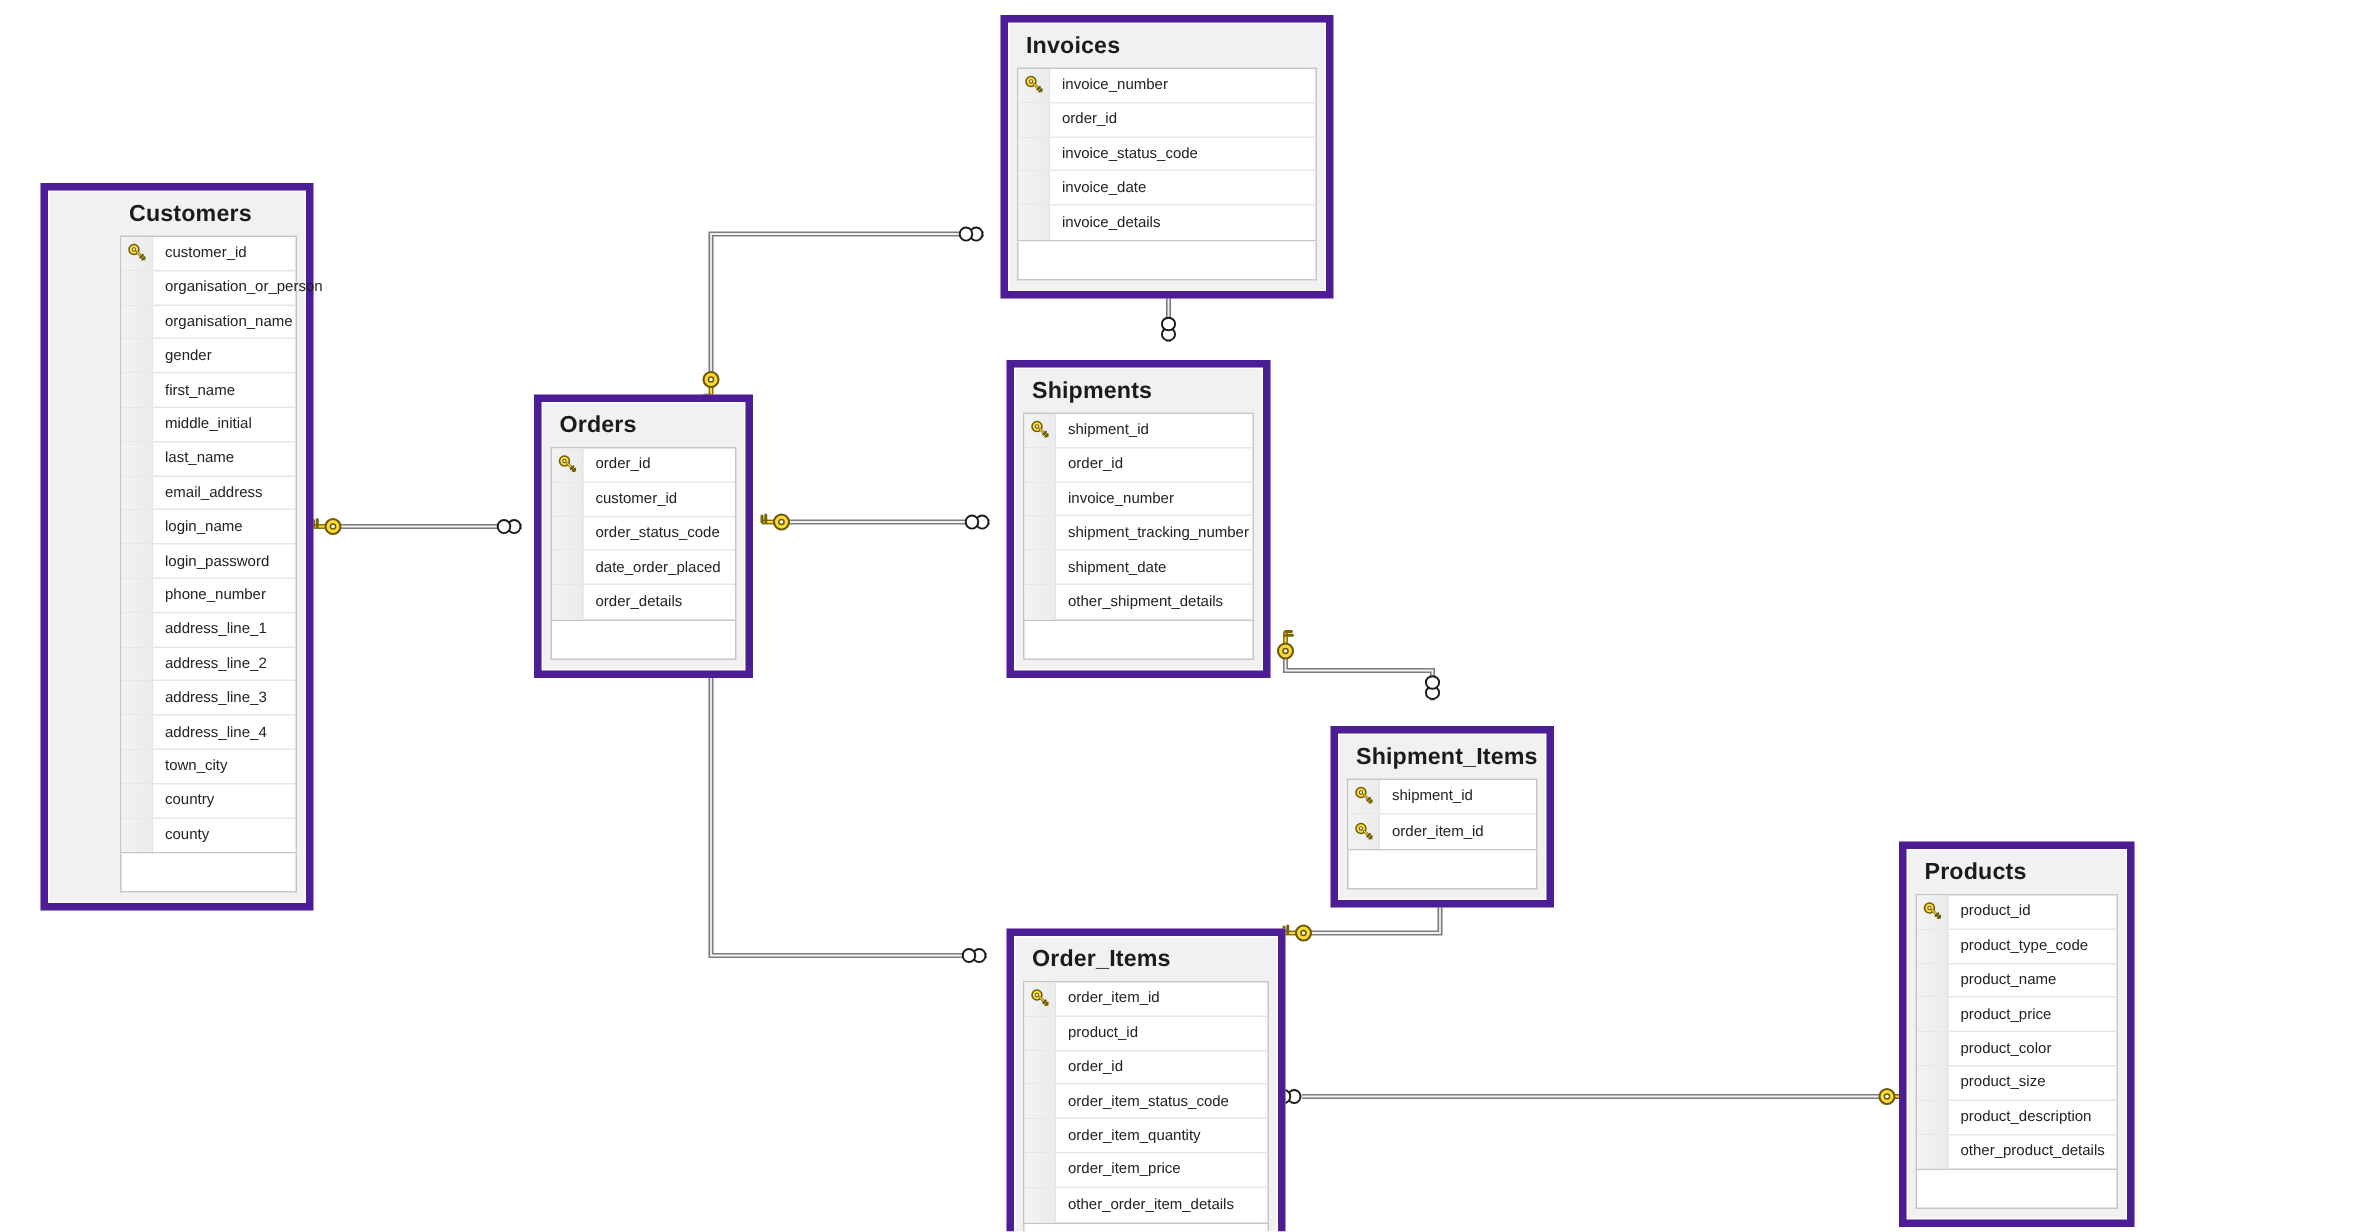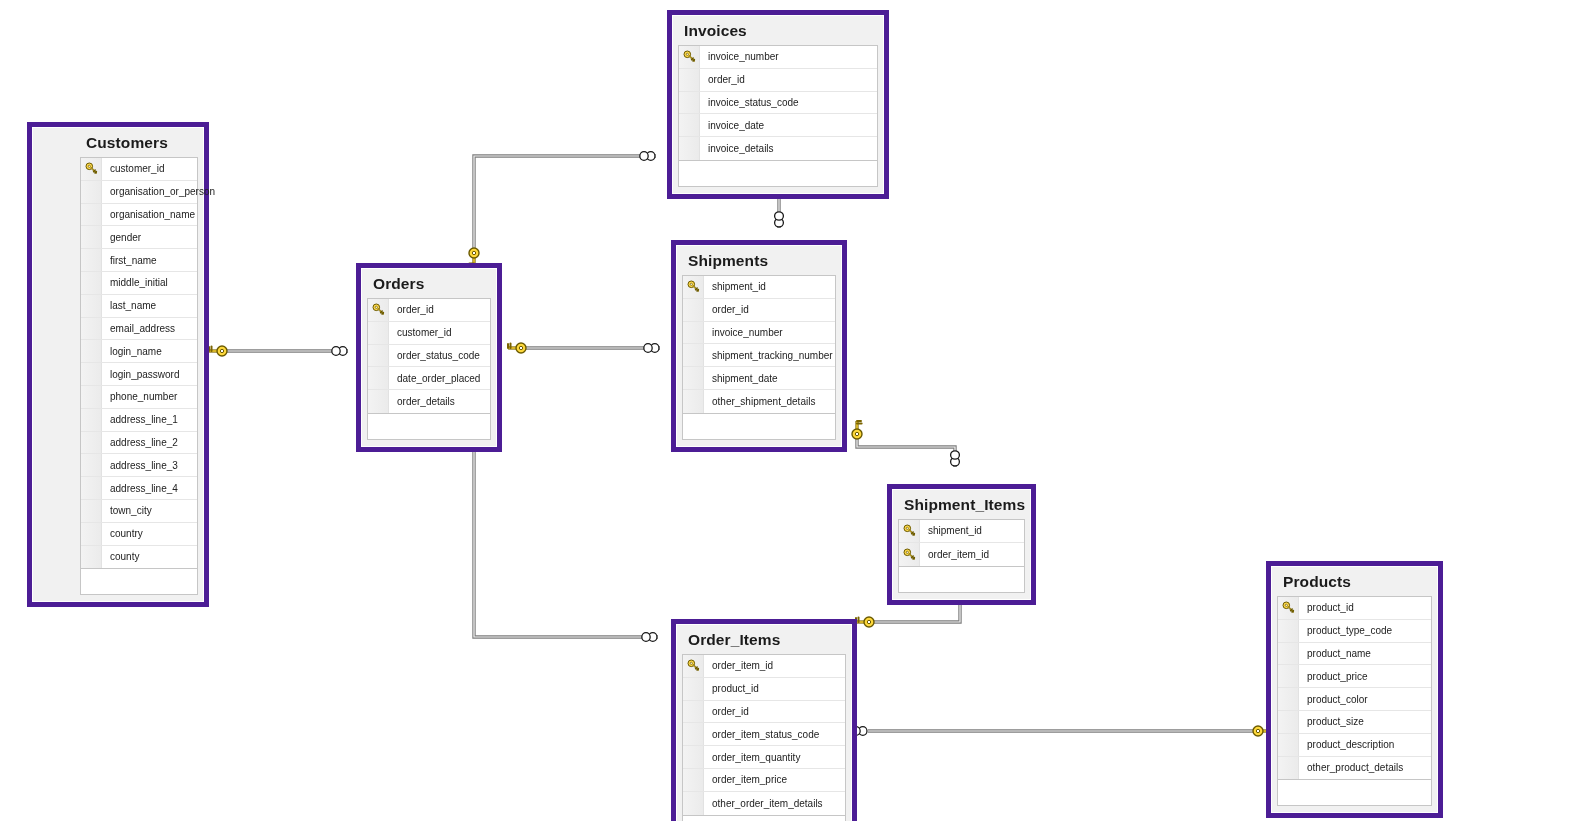--- a/index.html
+++ b/index.html
@@ -518,21 +518,21 @@
             <div class="field-gutter"></div>
             <div class="field-name">order_item_price</div>
           </div>
           <div class="field-row">
             <div class="field-gutter"></div>
             <div class="field-name">other_order_item_details</div>
           </div>
         </div>
         <div class="entity-pad"></div>
       </div>
-      <div class="entity" style="left: 1266px; top: 561px; width: 177px;">
+      <div class="entity" style="left: 1266px; top: 561px; width: 157px;">
         <div class="entity-title">Products</div>
         <div class="entity-fields">
           <div class="field-row">
             <div class="field-gutter">
               <svg class="key-glyph" width="13" height="13" viewBox="0 0 13 13">
                 <circle cx="4.3" cy="4.3" r="3.3" fill="#ffd94a" stroke="#6b5a00" stroke-width="1"></circle>
                 <circle cx="4.3" cy="4.3" r="1.1" fill="#ffffff" stroke="#6b5a00" stroke-width="0.7"></circle>
                 <path d="M6.4 6.0 L11.2 10.8" stroke="#6b5a00" stroke-width="1.7" stroke-linecap="round"></path>
                 <path d="M6.4 6.0 L11.2 10.8" stroke="#ffd94a" stroke-width="0.8" stroke-linecap="round"></path>
                 <path d="M8.6 9.6 L10.2 8.0" stroke="#6b5a00" stroke-width="1.5" stroke-linecap="round"></path>

